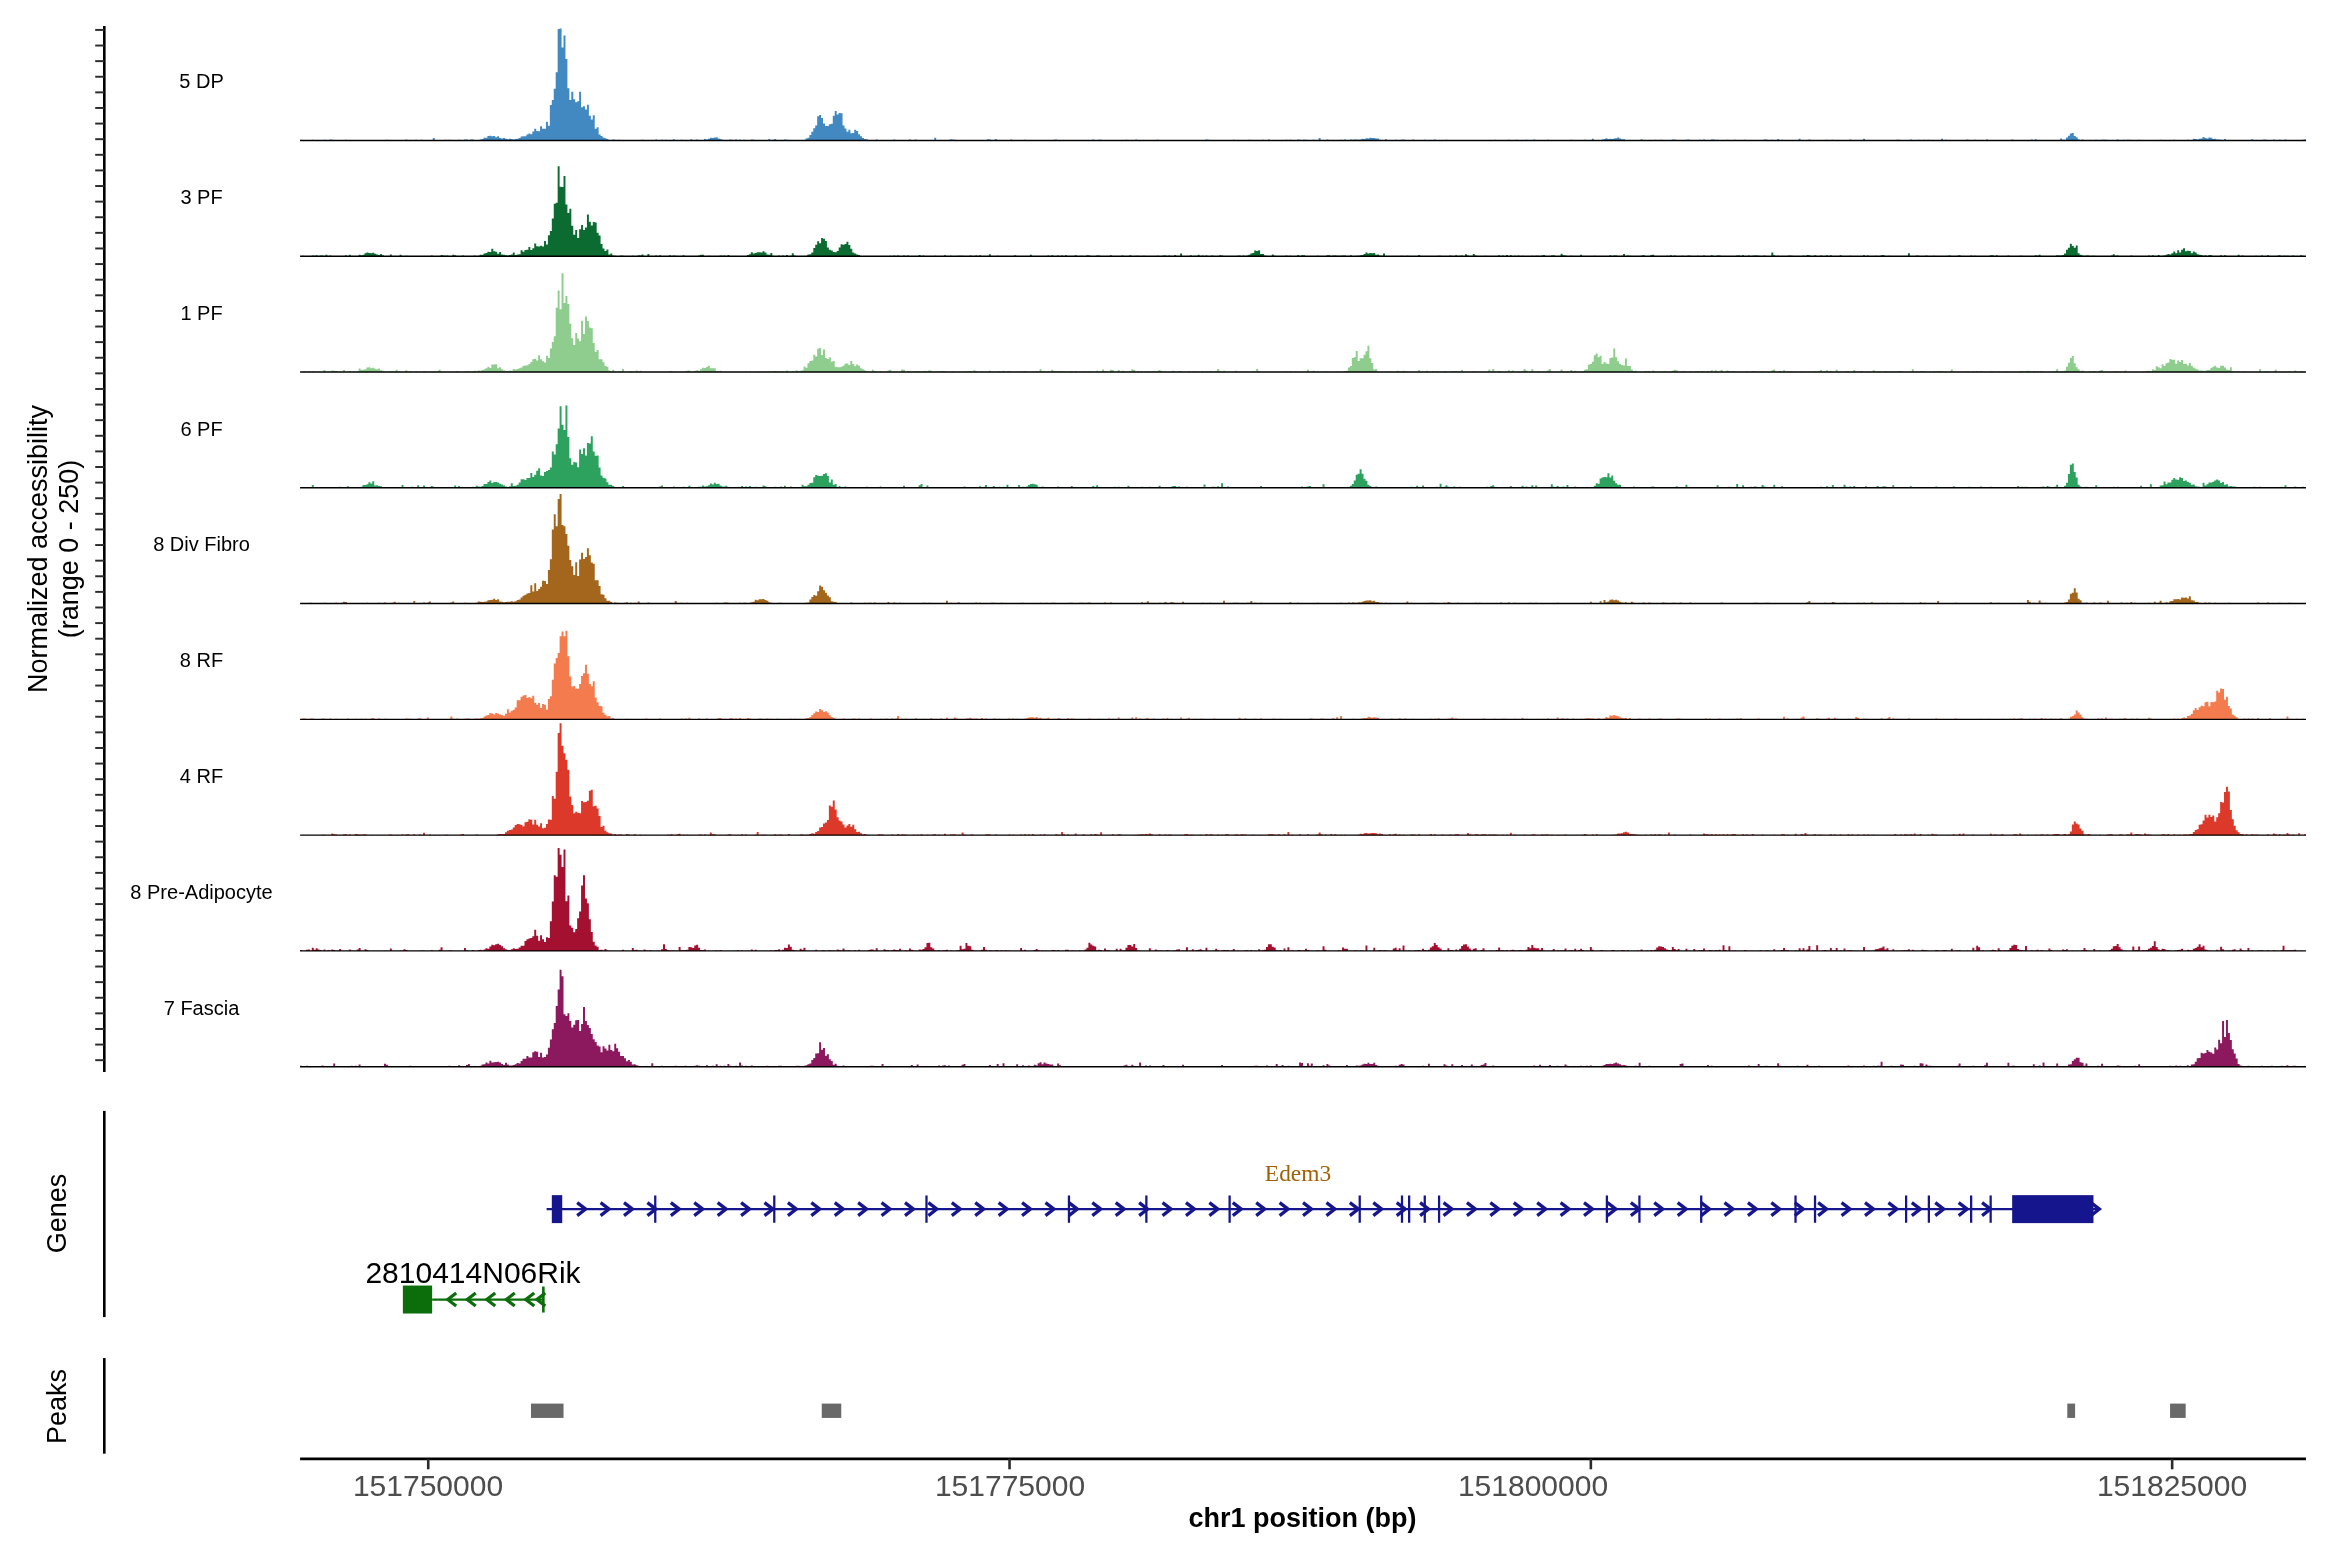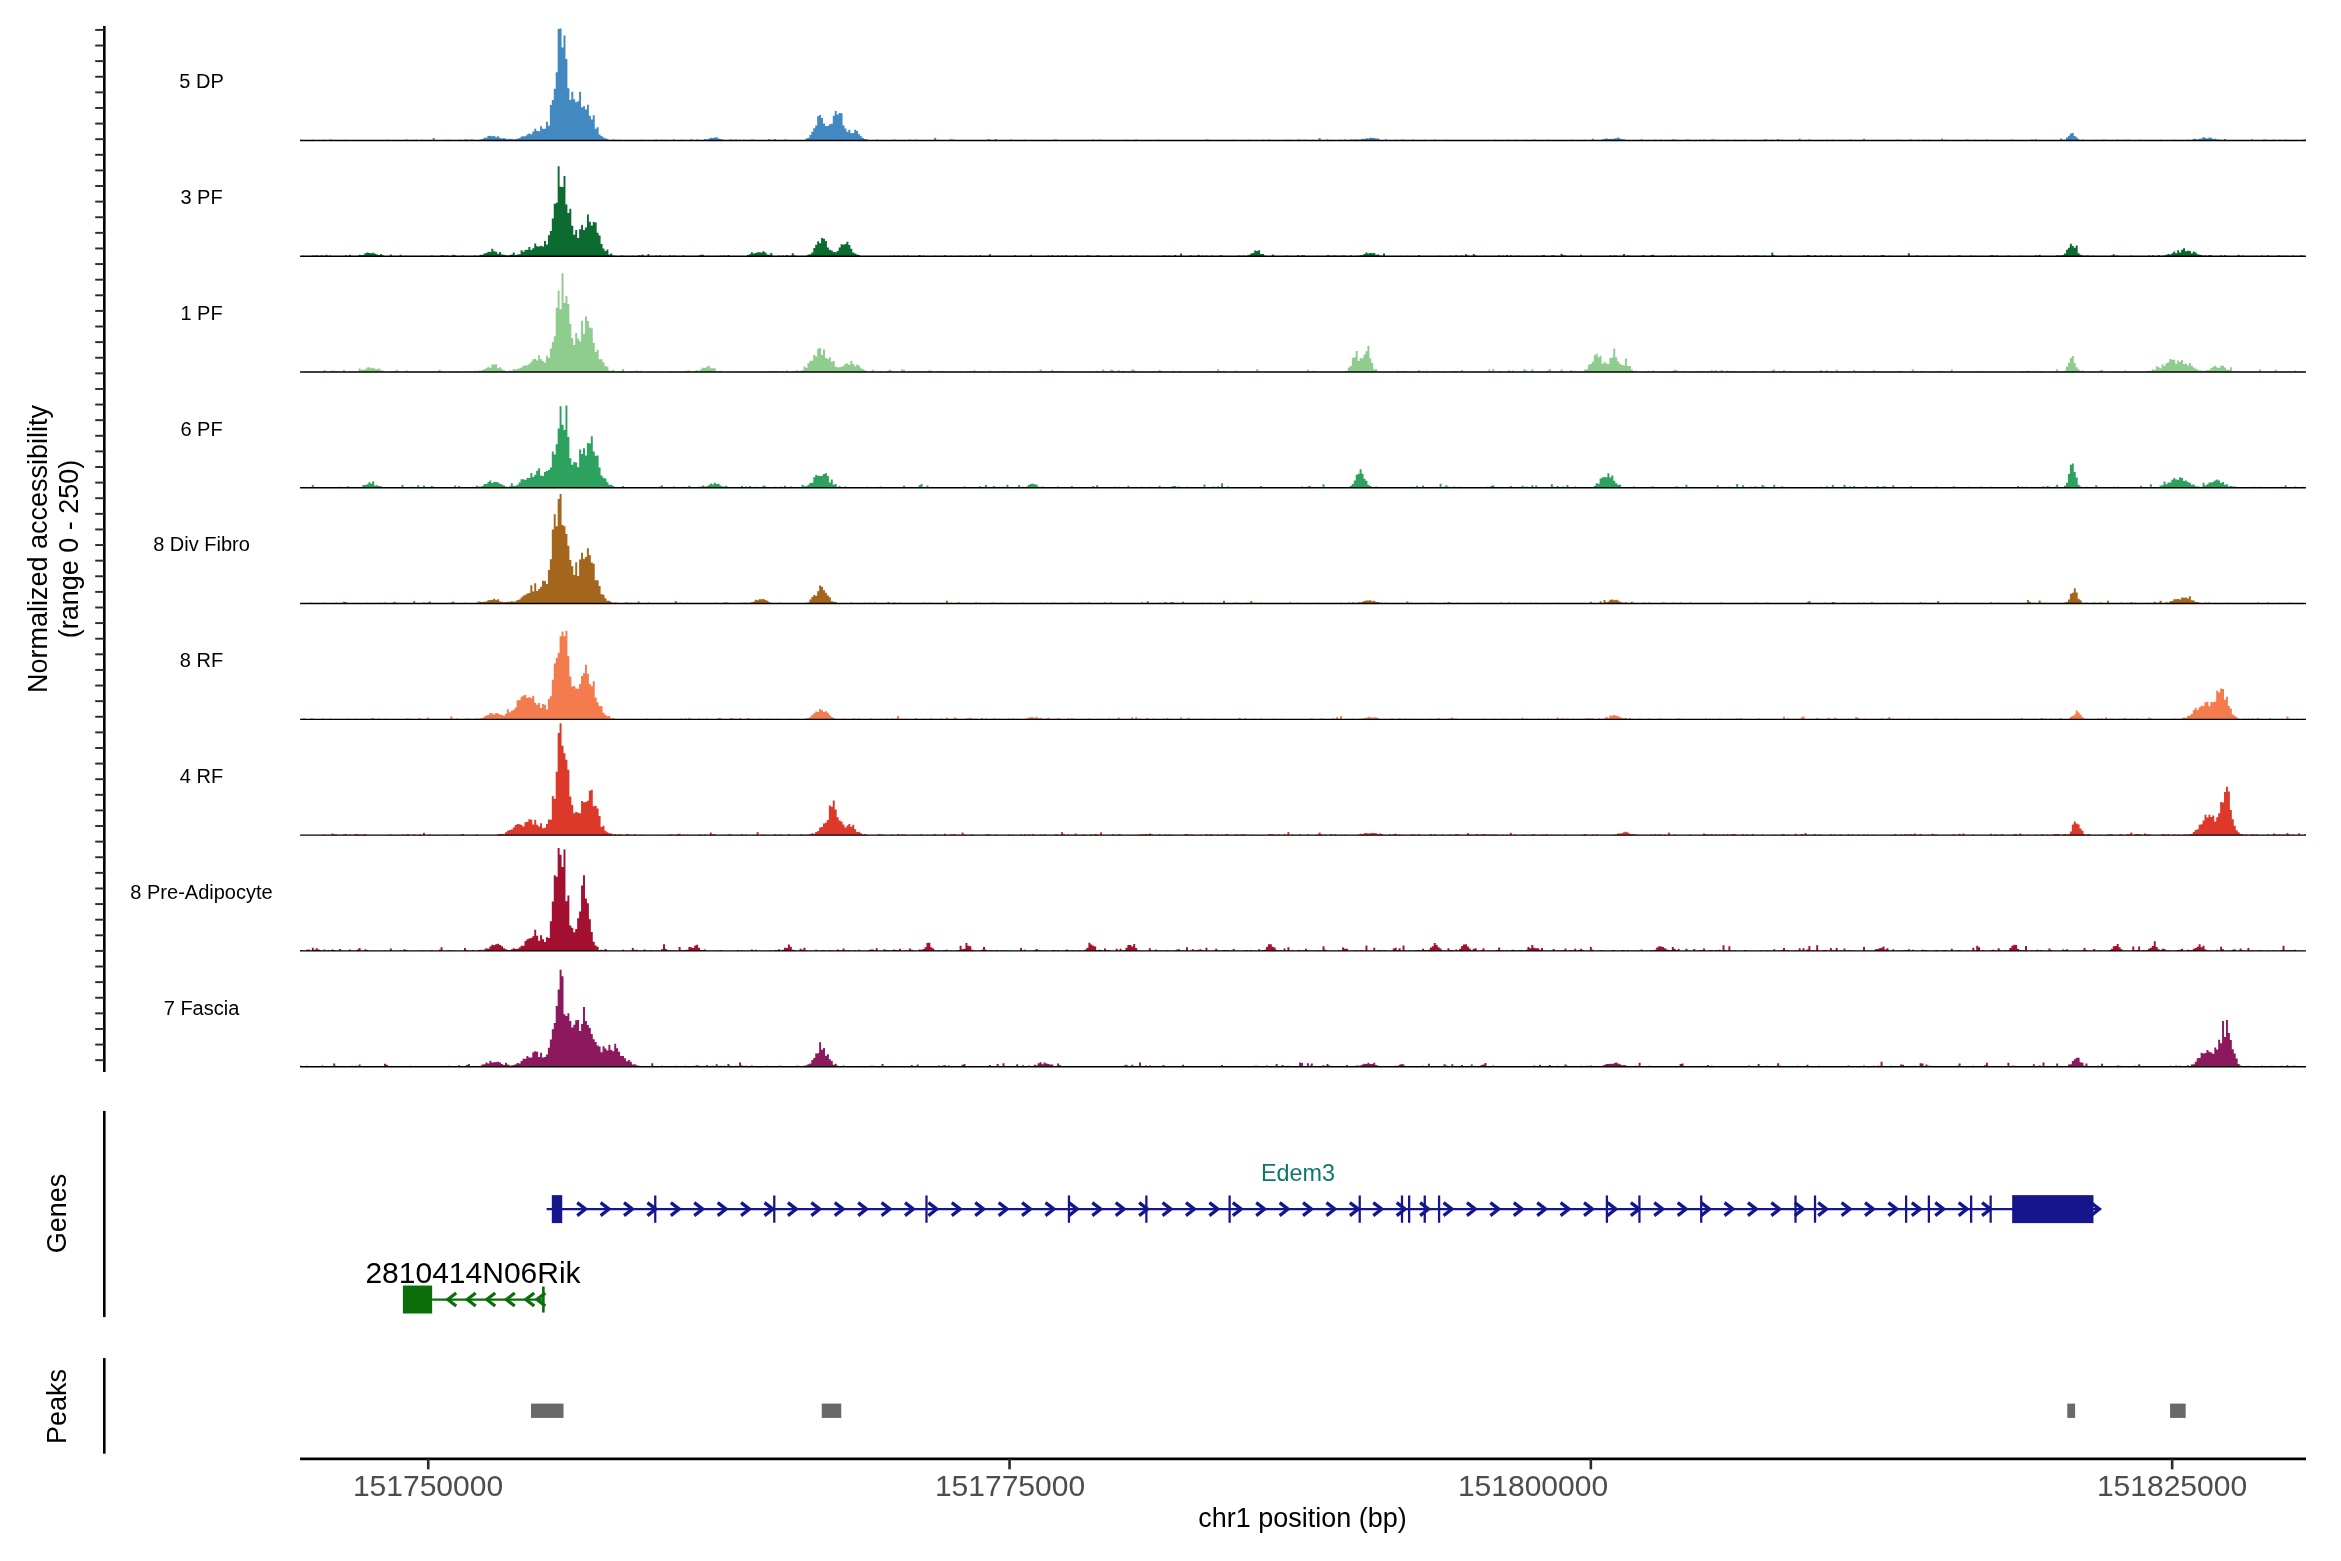--- a/index.html
+++ b/index.html
@@ -6,24 +6,24 @@
   .page{position:relative;width:2342px;height:1561px;background:#ffffff;overflow:hidden;
         font-family:"Liberation Sans",sans-serif;}
   #gb{position:absolute;left:0;top:0;}
   .lbl{position:absolute;color:#000;line-height:1.15;}
   .track-label{width:221px;left:91px;height:26px;font-size:20px;text-align:center;}
   .rot{transform:rotate(-90deg);transform-origin:center center;text-align:center;}
   .yaxis-label{left:-223px;top:518px;width:553px;height:62px;font-size:27px;line-height:31px;}
   .genes-label{left:-40px;top:1198px;width:195px;height:31px;font-size:27px;}
   .peaks-label{left:-40px;top:1391px;width:195px;height:31px;font-size:27px;}
   .gene-name{width:260px;text-align:center;font-size:23.4px;}
-  .edem3-name{left:1168px;top:1160px;color:#0f766e;}
+  .edem3-name{left:1168px;top:1160px;color:#a16207;font-family:Liberation Serif, serif;}
   .rik-name{left:343px;top:1256px;font-size:30px;color:#000;}
   .xtick{width:208px;text-align:center;top:1469px;font-size:30px;color:#4d4d4d;}
-  .xtitle{left:1140px;top:1503px;width:325px;text-align:center;font-size:27px;color:#000;}
+  .xtitle{left:1140px;top:1503px;width:325px;text-align:center;font-size:27px;color:#000;font-weight:bold;}
 </style>
 </head>
 <body>
 
 <div class="page">
   <svg id="gb" width="2342" height="1561" viewBox="0 0 3600 2400">
       <line x1="160" y1="40" x2="160" y2="1648" stroke="#000" stroke-width="4"></line>
       <line x1="146" y1="46" x2="160" y2="46" stroke="#2b2b2b" stroke-width="3"></line>
       <line x1="146" y1="70" x2="160" y2="70" stroke="#2b2b2b" stroke-width="3"></line>
       <line x1="146" y1="94" x2="160" y2="94" stroke="#2b2b2b" stroke-width="3"></line>

